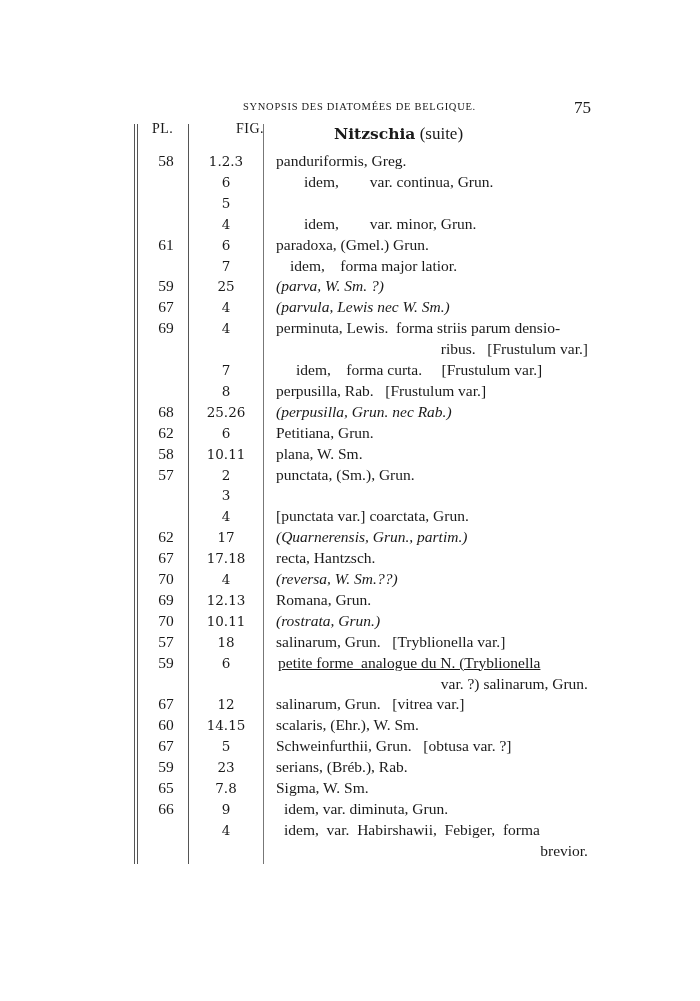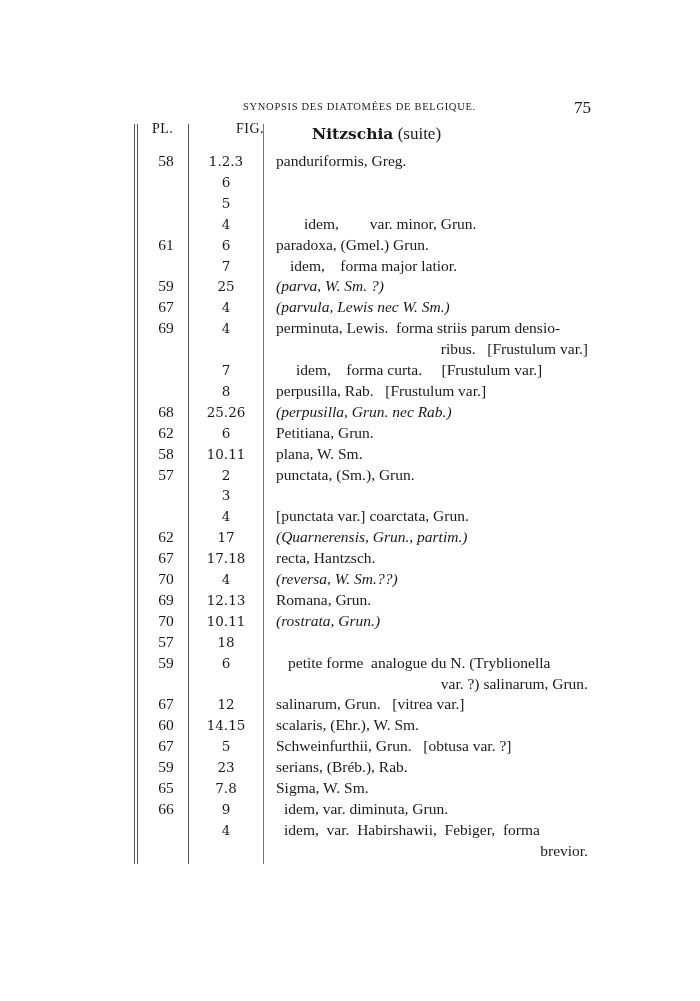--- a/index.html
+++ b/index.html
@@ -6,21 +6,21 @@
   body { width:700px; height:1001px; position:relative; overflow:hidden;
          font-family:"Liberation Serif","DejaVu Serif",serif; color:#1a1a1a; }
   .running-head { position:absolute; top:101px; left:243px; font-size:11.5px;
          letter-spacing:0.6px; font-variant:small-caps; text-transform:lowercase; }
   .running-head.upper { text-transform:none; font-variant:normal; font-size:10.5px; letter-spacing:0.7px; }
   .page-num { position:absolute; top:98px; left:574px; font-size:17px; }
   
   .vrule { position:absolute; background:#555; width:1px; }
   .col-head { position:absolute; top:121px; font-size:14px; letter-spacing:0.5px; }
   .title { position:absolute; top:124px; left:312px; font-size:17px; }
-  .title b { font-family:"DejaVu Serif",serif; font-weight:bold; font-size:15.5px; }
+  .title b { font-family:"DejaVu Serif",serif; font-weight:bold; font-size:15.5px;margin-left:22px; }
   .row { position:absolute; left:0; width:700px; height:21px; font-size:15.5px; }
   .pl { position:absolute; width:40px; left:146px; text-align:center; font-family:"Liberation Serif",serif; }
   .fig { position:absolute; width:66px; left:193px; text-align:center; font-family:"DejaVu Serif",serif; font-size:13.5px; top:1px; }
   .txt { position:absolute; white-space:pre; }
   .it { font-style:italic; }
 </style>
 </head>
 <body>
 
 <div class="running-head upper">SYNOPSIS DES DIATOMÉES DE BELGIQUE.</div>
@@ -40,20 +40,21 @@
 
 <div id="rows">
     <div class="row" style="top: 152px;">
       <span class="pl">58</span>
       <span class="fig">1.2.3</span>
       <span class="txt" style="left: 276px;">panduriformis, Greg.</span>
     </div>
     <div class="row" style="top: 172.9px;">
       <span class="pl"></span>
       <span class="fig">6</span>
+      <span class="txt" style="left: 304px;">idem,        var. continua, Grun.</span>
     </div>
     <div class="row" style="top: 193.8px;">
       <span class="pl"></span>
       <span class="fig">5</span>
     </div>
     <div class="row" style="top: 214.7px;">
       <span class="pl"></span>
       <span class="fig">4</span>
       <span class="txt" style="left: 304px;">idem,        var. minor, Grun.</span>
     </div>
@@ -147,25 +148,26 @@
       <span class="txt" style="left: 276px;">Romana, Grun.</span>
     </div>
     <div class="row" style="top: 611.8px;">
       <span class="pl">70</span>
       <span class="fig">10.11</span>
       <span class="txt it" style="left: 276px;">(rostrata, Grun.)</span>
     </div>
     <div class="row" style="top: 632.7px;">
       <span class="pl">57</span>
       <span class="fig">18</span>
+      <span class="txt" style="left: 276px;">salinarum, Grun.   [Tryblionella var.]</span>
     </div>
     <div class="row" style="top: 653.6px;">
       <span class="pl">59</span>
       <span class="fig">6</span>
-      <span class="txt" style="left: 288px;">petite forme  analogue du N. (Tryblionella</span>
+      <span class="txt" style="left: 278px; text-decoration: underline;">petite forme  analogue du N. (Tryblionella</span>
     </div>
     <div class="row" style="top: 674.5px;">
       <span class="pl"></span>
       <span class="fig"></span>
       <span class="txt" style="right: 112px;">var. ?) salinarum, Grun.</span>
     </div>
     <div class="row" style="top: 695.4px;">
       <span class="pl">67</span>
       <span class="fig">12</span>
       <span class="txt" style="left: 276px;">salinarum, Grun.   [vitrea var.]</span>

